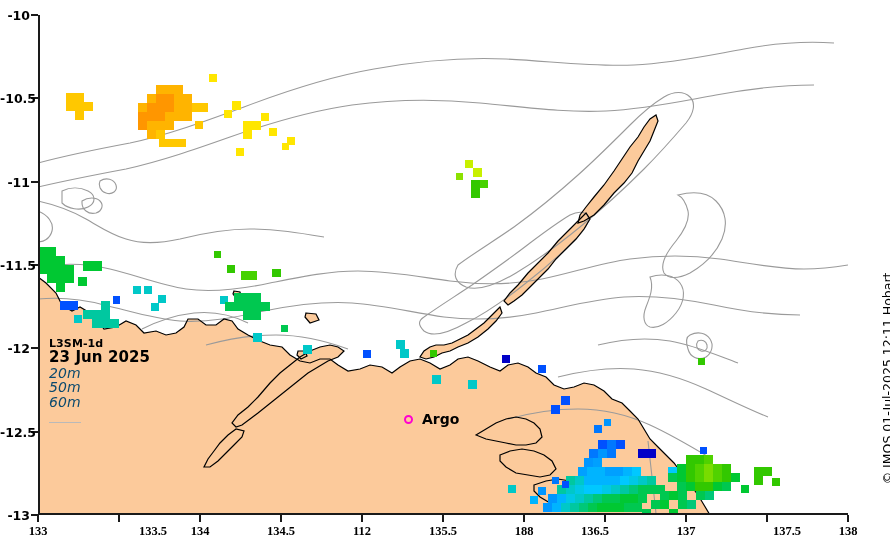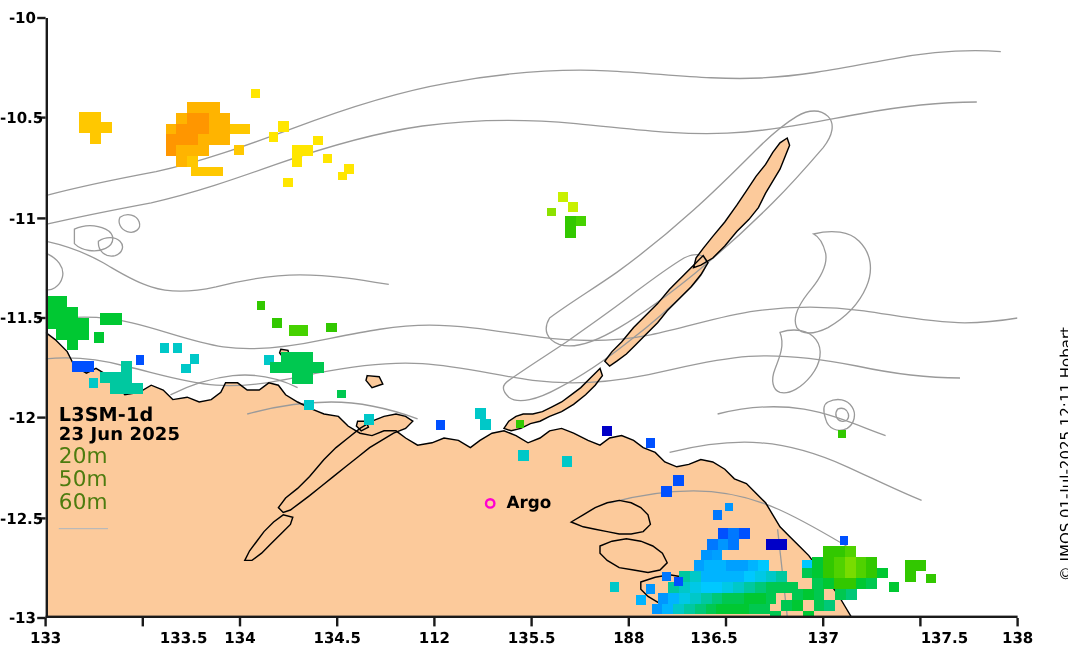--- a/index.html
+++ b/index.html
@@ -10,35 +10,35 @@
 
   
   #plot{position:absolute;left:38px;top:15px;width:810px;height:500px;
         background:#ffffff;overflow:hidden;}
   #frame{position:absolute;left:38px;top:15px;width:810px;height:500px;
          border-left:2px solid #1a1a1a;border-bottom:2px solid #1a1a1a;
          box-sizing:border-box;pointer-events:none;}
   .tick-x{position:absolute;width:2px;height:7px;background:#1a1a1a;top:515px;}
   .tick-y{position:absolute;height:2px;width:7px;background:#1a1a1a;left:31px;}
   .lab-x{position:absolute;top:524px;font-size:12.5px;font-weight:bold;
-         color:#000;transform:translateX(-50%);white-space:nowrap;}
+         color:#000;transform:translateX(-50%);white-space:nowrap;font-family:Liberation Serif, serif;}
   .lab-y{position:absolute;left:0;width:30px;text-align:right;font-size:12.5px;
          font-weight:bold;color:#000;transform:translateY(-50%);white-space:nowrap;}
 
   
   #credit{position:absolute;right:2px;top:265px;font-size:12.5px;color:#000;
           transform-origin:right center;transform:rotate(-90deg) translate(0,0);
           white-space:nowrap;}
   #credit-inner{display:block;}
 
   
   #legend{position:absolute;left:49px;top:338px;line-height:1.06;}
-  #legend .t1{font-size:16px;font-weight:bold;color:#000;letter-spacing:.1px;}
+  #legend .t1{font-size:11px;font-weight:bold;color:#000;letter-spacing:.1px;}
   #legend .t2{font-size:15px;font-weight:bold;color:#000;letter-spacing:.1px;}
-  #legend .d{font-size:18px;color:#4d7c0f;letter-spacing:.1px;}
+  #legend .d{font-size:14px;color:#0c4a6e;letter-spacing:.1px;font-style:italic;}
   #legend .d60{border-bottom:1.5px solid #b9b9b9;display:inline-block;padding-bottom:12px;}
 
   
   #argo{position:absolute;left:404px;top:411px;display:flex;align-items:center;gap:9px;}
   #argo .ring{width:9px;height:9px;border:2.5px solid #ff00d0;border-radius:50%;
               box-sizing:border-box;background:transparent;}
   #argo .lbl{font-size:14px;font-weight:bold;color:#000;}
 
   svg{display:block;}
 </style>

